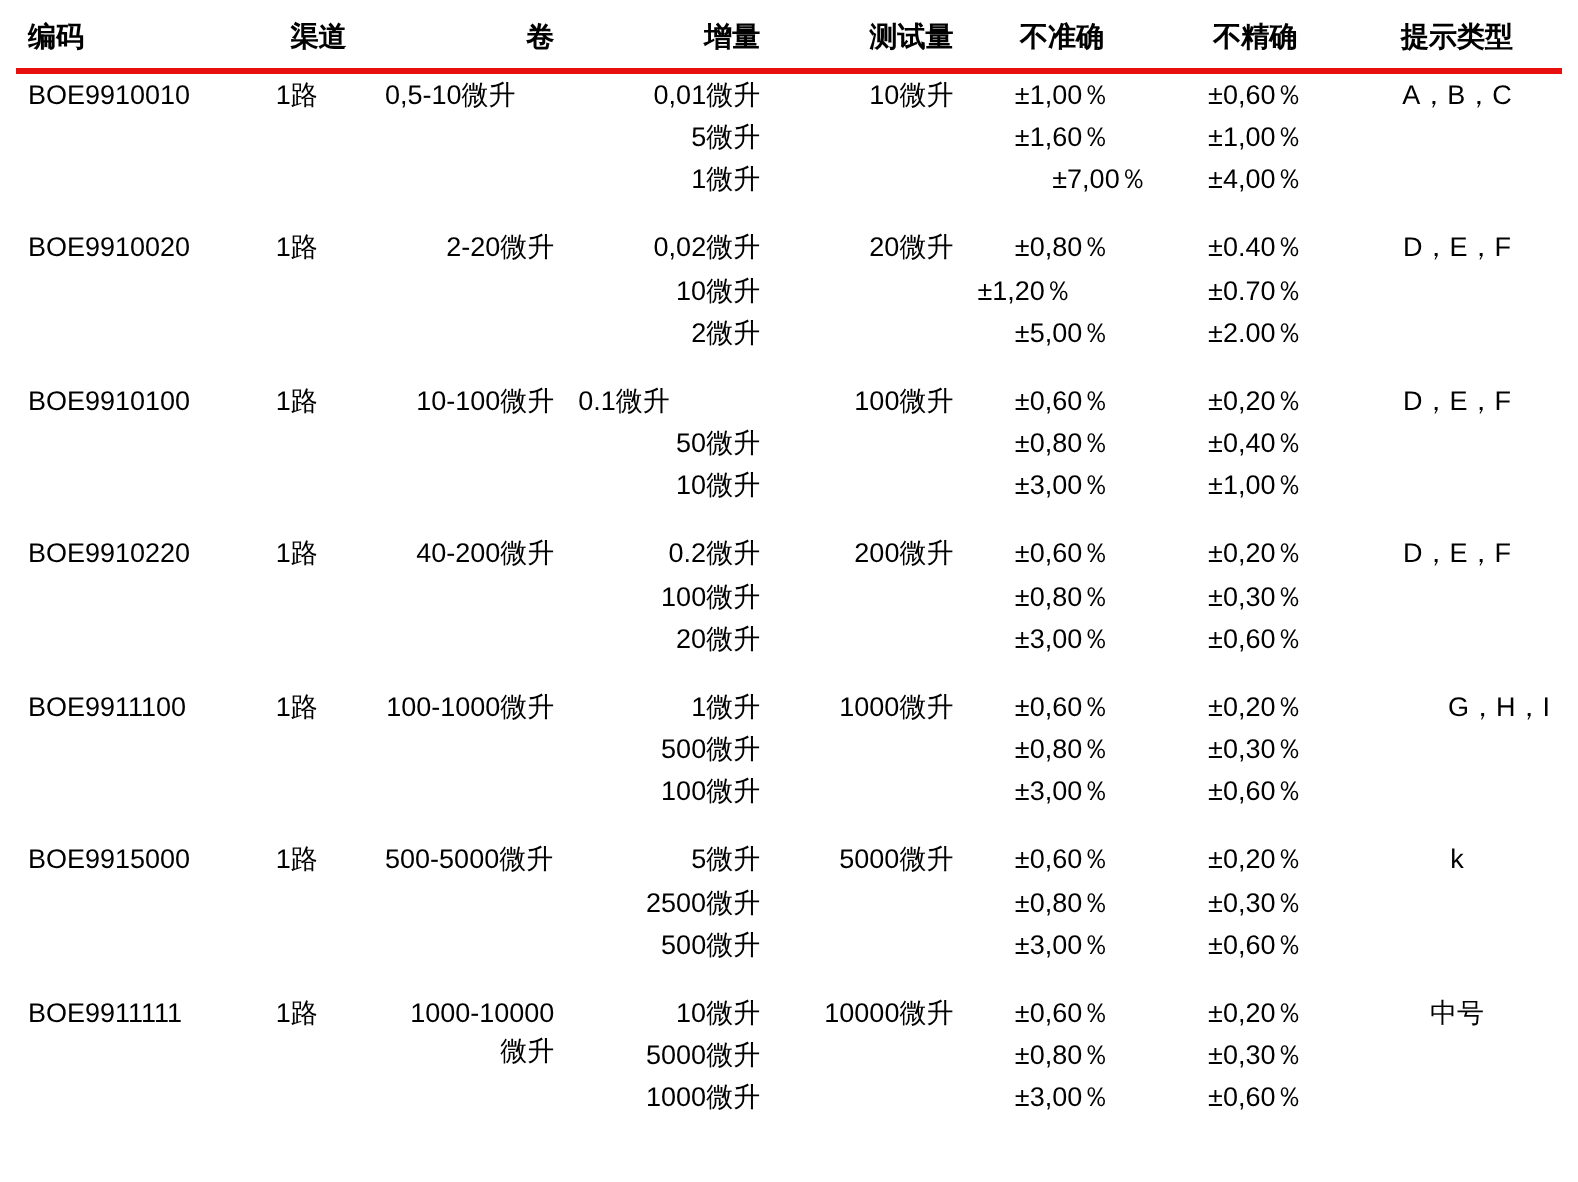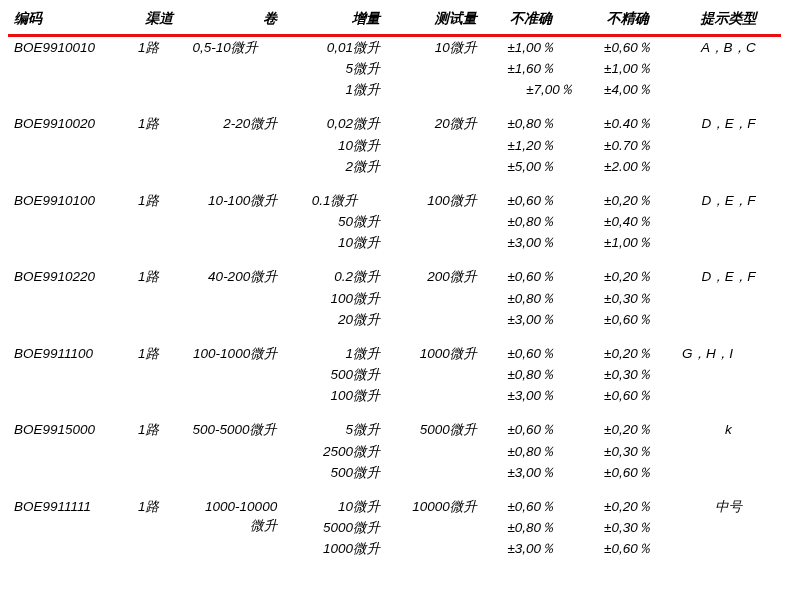--- a/index.html
+++ b/index.html
@@ -13,21 +13,20 @@
     font-family: "Liberation Sans", sans-serif;
     color: #000000;
     overflow: hidden;
   }
   .sheet {
     position: relative;
     width: 789px;
     height: 591px;
     box-sizing: border-box;
     padding: 6px 8px 16px 8px;
-    font-style: italic;
   }
   table.spec {
     width: 773px;
     border-collapse: collapse;
     table-layout: fixed;
     font-size: 13.5px;
   }
   table.spec th {
     font-weight: bold;
     font-size: 14px;
@@ -119,36 +118,36 @@
           <td class="channel-cell" rowspan="3">1路</td>
           <td class="volume-cell wrap-right" rowspan="3" style="text-align: right;">2-20微升</td>
           <td class="num" style="text-align: right;">0,02微升</td>
           <td rowspan="3" style="text-align: right;">20微升</td>
           <td class="num" style="text-align: center;">±0,80％</td>
           <td class="num" style="text-align: center;">±0.40％</td>
           <td rowspan="3" style="text-align: center;">D，E，F</td>
         </tr>
         <tr>
           <td class="num" style="text-align: right;">10微升</td>
-          <td class="num" style="text-align: center;">±1,20％</td>
+          <td class="num" style="text-align: left;">±1,20％</td>
           <td class="num" style="text-align: center;">±0.70％</td>
         </tr>
         <tr>
           <td class="num" style="text-align: right;">2微升</td>
           <td class="num" style="text-align: center;">±5,00％</td>
           <td class="num" style="text-align: center;">±2.00％</td>
         </tr>
         <tr class="grp-gap">
           <td colspan="8">&nbsp;</td>
         </tr>
         <tr>
           <td class="code-cell c-code" rowspan="3">BOE9910100</td>
           <td class="channel-cell" rowspan="3">1路</td>
           <td class="volume-cell wrap-right" rowspan="3" style="text-align: right;">10-100微升</td>
-          <td class="num" style="text-align: center;">0.1微升</td>
+          <td class="num" style="text-align: left;">0.1微升</td>
           <td rowspan="3" style="text-align: right;">100微升</td>
           <td class="num" style="text-align: center;">±0,60％</td>
           <td class="num" style="text-align: center;">±0,20％</td>
           <td rowspan="3" style="text-align: center;">D，E，F</td>
         </tr>
         <tr>
           <td class="num" style="text-align: right;">50微升</td>
           <td class="num" style="text-align: center;">±0,80％</td>
           <td class="num" style="text-align: center;">±0,40％</td>
         </tr>
@@ -184,21 +183,21 @@
           <td colspan="8">&nbsp;</td>
         </tr>
         <tr>
           <td class="code-cell c-code" rowspan="3">BOE9911100</td>
           <td class="channel-cell" rowspan="3">1路</td>
           <td class="volume-cell wrap-right" rowspan="3" style="text-align: right; margin-left: 32px;">100-1000微升</td>
           <td class="num" style="text-align: right;">1微升</td>
           <td rowspan="3" style="text-align: right;">1000微升</td>
           <td class="num" style="text-align: center;">±0,60％</td>
           <td class="num" style="text-align: center;">±0,20％</td>
-          <td rowspan="3" style="text-align: left;">G，H，I</td>
+          <td rowspan="3" style="text-align: right;">G，H，I</td>
         </tr>
         <tr>
           <td class="num" style="text-align: right;">500微升</td>
           <td class="num" style="text-align: center;">±0,80％</td>
           <td class="num" style="text-align: center;">±0,30％</td>
         </tr>
         <tr>
           <td class="num" style="text-align: right;">100微升</td>
           <td class="num" style="text-align: center;">±3,00％</td>
           <td class="num" style="text-align: center;">±0,60％</td>

